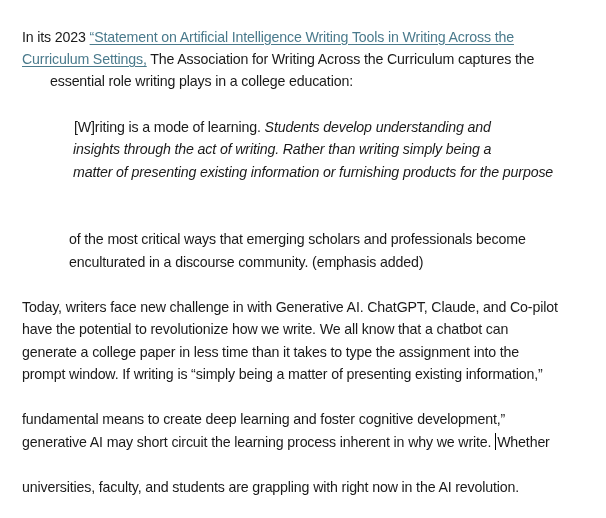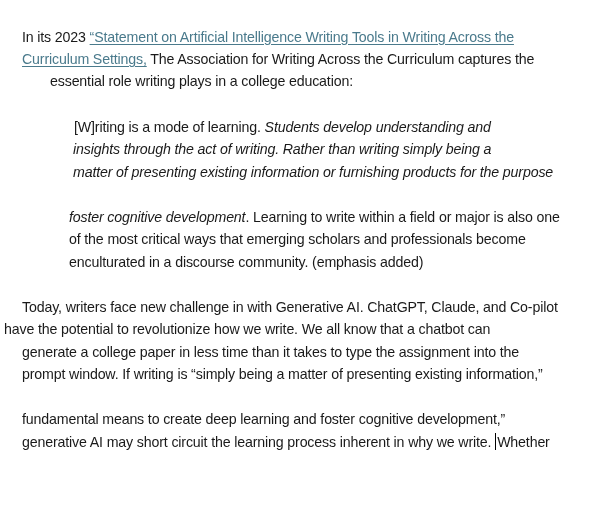--- a/index.html
+++ b/index.html
@@ -61,28 +61,26 @@
   <div class="line" style="left:22px; top:48px;">
     <span class="link">Curriculum Settings,</span><span> The Association for Writing Across the Curriculum captures the</span>
   </div>
   <div class="line" style="left:22px; top:70px;margin-left:28px;">essential role writing plays in a college education:</div>
 
   <div class="line" style="left:74px; top:116px;">
     <span>[W]riting is a mode of learning. </span><span class="it">Students develop understanding and</span>
   </div>
   <div class="line it" style="left:73px; top:138px;text-align:right;">insights through the act of writing. Rather than writing simply being a</div>
   <div class="line it" style="left:73px; top:161px;">matter of presenting existing information or furnishing products for the purpose</div>
-  <div class="line" style="left:69px; top:206px;">
-    <span class="it">foster cognitive development</span><span>. Learning to write within a field or major is also one</span>
-  </div>
   <div class="line" style="left:69px; top:228px;">of the most critical ways that emerging scholars and professionals become</div>
   <div class="line" style="left:69px; top:251px;">enculturated in a discourse community.  (emphasis added)</div>
 
   <div class="line" style="left:22px; top:296px;">Today, writers face new challenge in with Generative AI.  ChatGPT, Claude, and Co-pilot</div>
-  <div class="line" style="left:4px; top:318px;">have the potential to revolutionize how we write.   We all know that a chatbot can</div>
+  <div class="line" style="left:22px; top:318px;">have the potential to revolutionize how we write.   We all know that a chatbot can</div>
   <div class="line" style="left:22px; top:341px;">generate a college paper in less time than it takes to type the assignment into the</div>
   <div class="line" style="left:22px; top:363px;">prompt window.  If writing is “simply being a matter of presenting existing information,”</div>
   <div class="line" style="left:22px; top:408px;">fundamental means to create deep learning and foster cognitive development,”</div>
   <div class="line" style="left:22px; top:431px;">
     <span>generative AI may short circuit the learning process inherent in why we write. </span><span class="cursor"></span><span>Whether</span>
   </div>
+  <div class="line" style="left:22px; top:476px;">universities, faculty, and students are grappling with right now in the AI revolution.</div>
 
 </div>
 
 </body></html>

